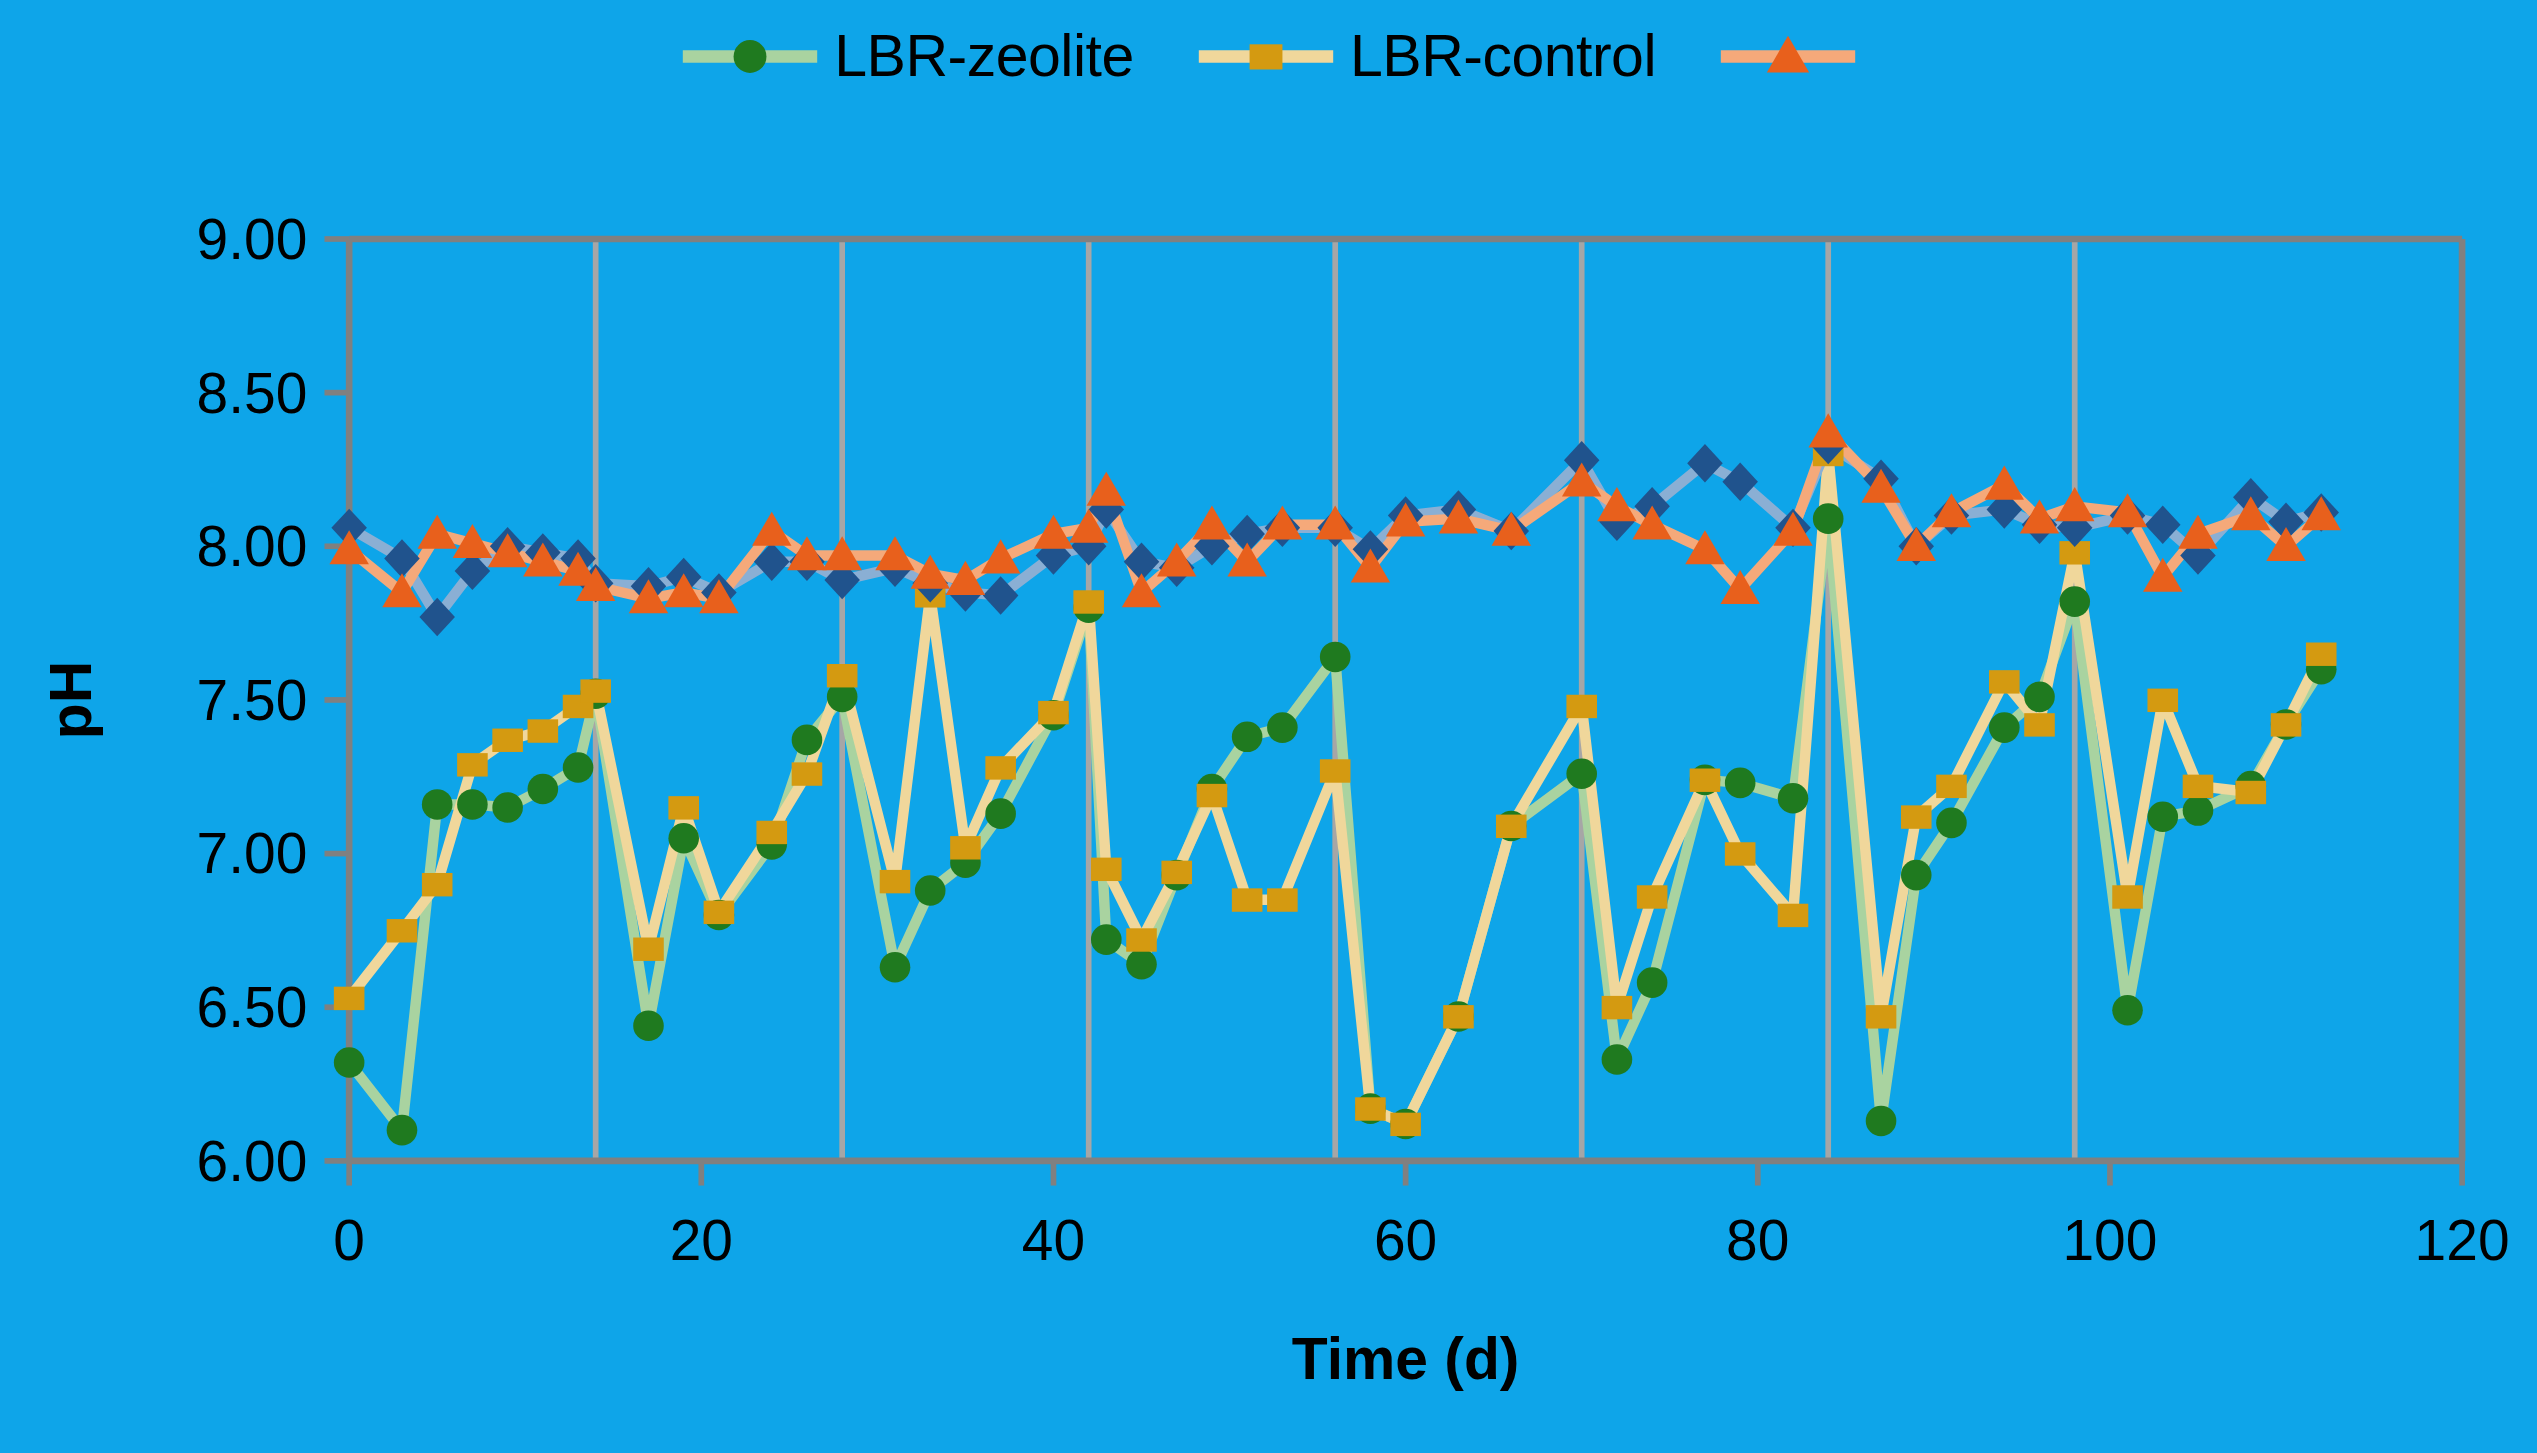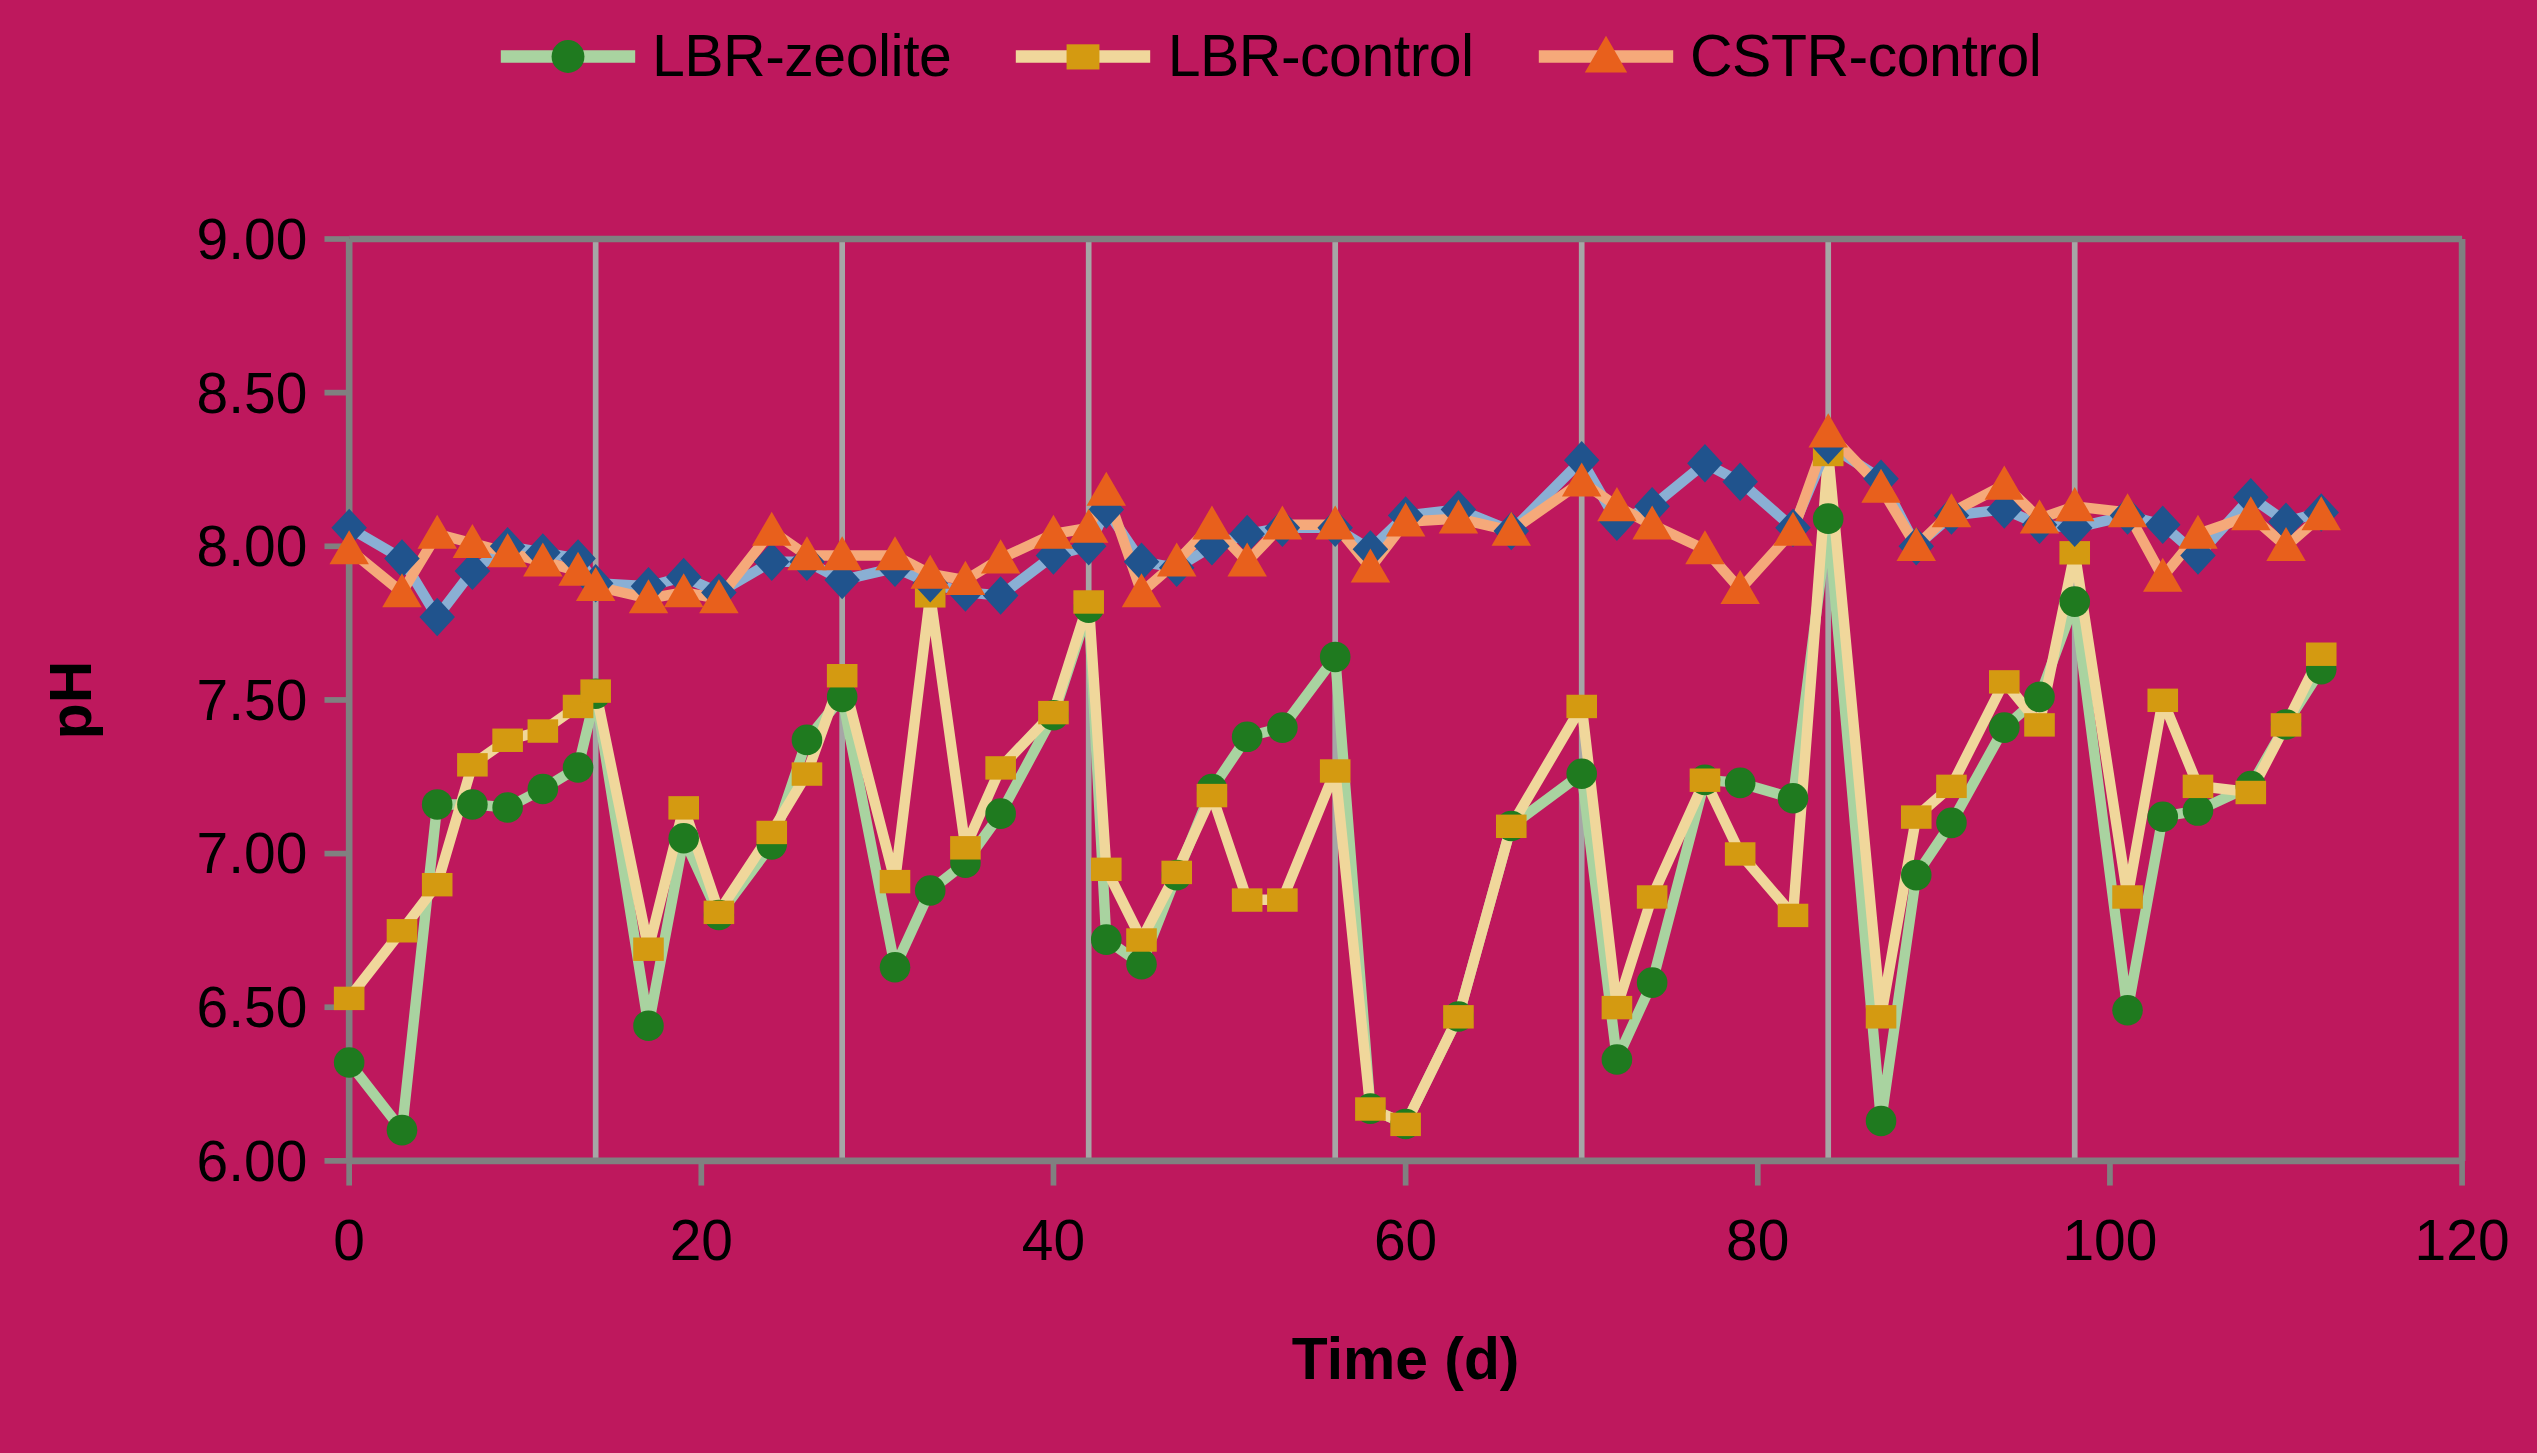--- a/index.html
+++ b/index.html
@@ -10,21 +10,21 @@
   body {
     width: 2538px;
     height: 1453px;
     font-family: "Liberation Sans", sans-serif;
     overflow: hidden;
   }
   #chart-root {
     position: relative;
     width: 2538px;
     height: 1453px;
-    background: #be185d;
+    background: #0ea5e9;
   }
   .legend {
     position: absolute;
     top: 0px;
     left: 0px;
     width: 2538px;
     height: 112px;
     display: flex;
     flex-direction: row;
     align-items: center;
@@ -87,21 +87,20 @@
             <line x1="4" x2="146" y1="28" y2="28" stroke="#F0D79B" stroke-width="13" stroke-linecap="butt"></line>
             <rect x="57.64" y="15.12" width="34.72" height="26.599999999999998" fill="#D49A11"></rect>
           </svg></span>
         <span class="legend-label">LBR-control</span>
       </div>
       <div class="legend-item">
         <span class="legend-swatch"><svg width="142" height="53" viewBox="0 0 150 56">
             <line x1="4" x2="146" y1="28" y2="28" stroke="#F5A97A" stroke-width="13" stroke-linecap="butt"></line>
             <polygon points="75,6.16 97.4,44.8 52.599999999999994,44.8" fill="#E8601C"></polygon>
           </svg></span>
-        <span class="legend-label">CSTR-control</span>
       </div>
     </div>
 
   <svg class="plot" viewBox="0 0 2675 1532" preserveAspectRatio="none" id="plot-svg">
       <g>
         <line x1="627.8166666666666" x2="627.8166666666666" y1="252" y2="1224" stroke="#A6A6A6" stroke-width="6"></line>
         <line x1="887.6333333333333" x2="887.6333333333333" y1="252" y2="1224" stroke="#A6A6A6" stroke-width="6"></line>
         <line x1="1147.4499999999998" x2="1147.4499999999998" y1="252" y2="1224" stroke="#A6A6A6" stroke-width="6"></line>
         <line x1="1407.2666666666667" x2="1407.2666666666667" y1="252" y2="1224" stroke="#A6A6A6" stroke-width="6"></line>
         <line x1="1667.0833333333335" x2="1667.0833333333335" y1="252" y2="1224" stroke="#A6A6A6" stroke-width="6"></line>

